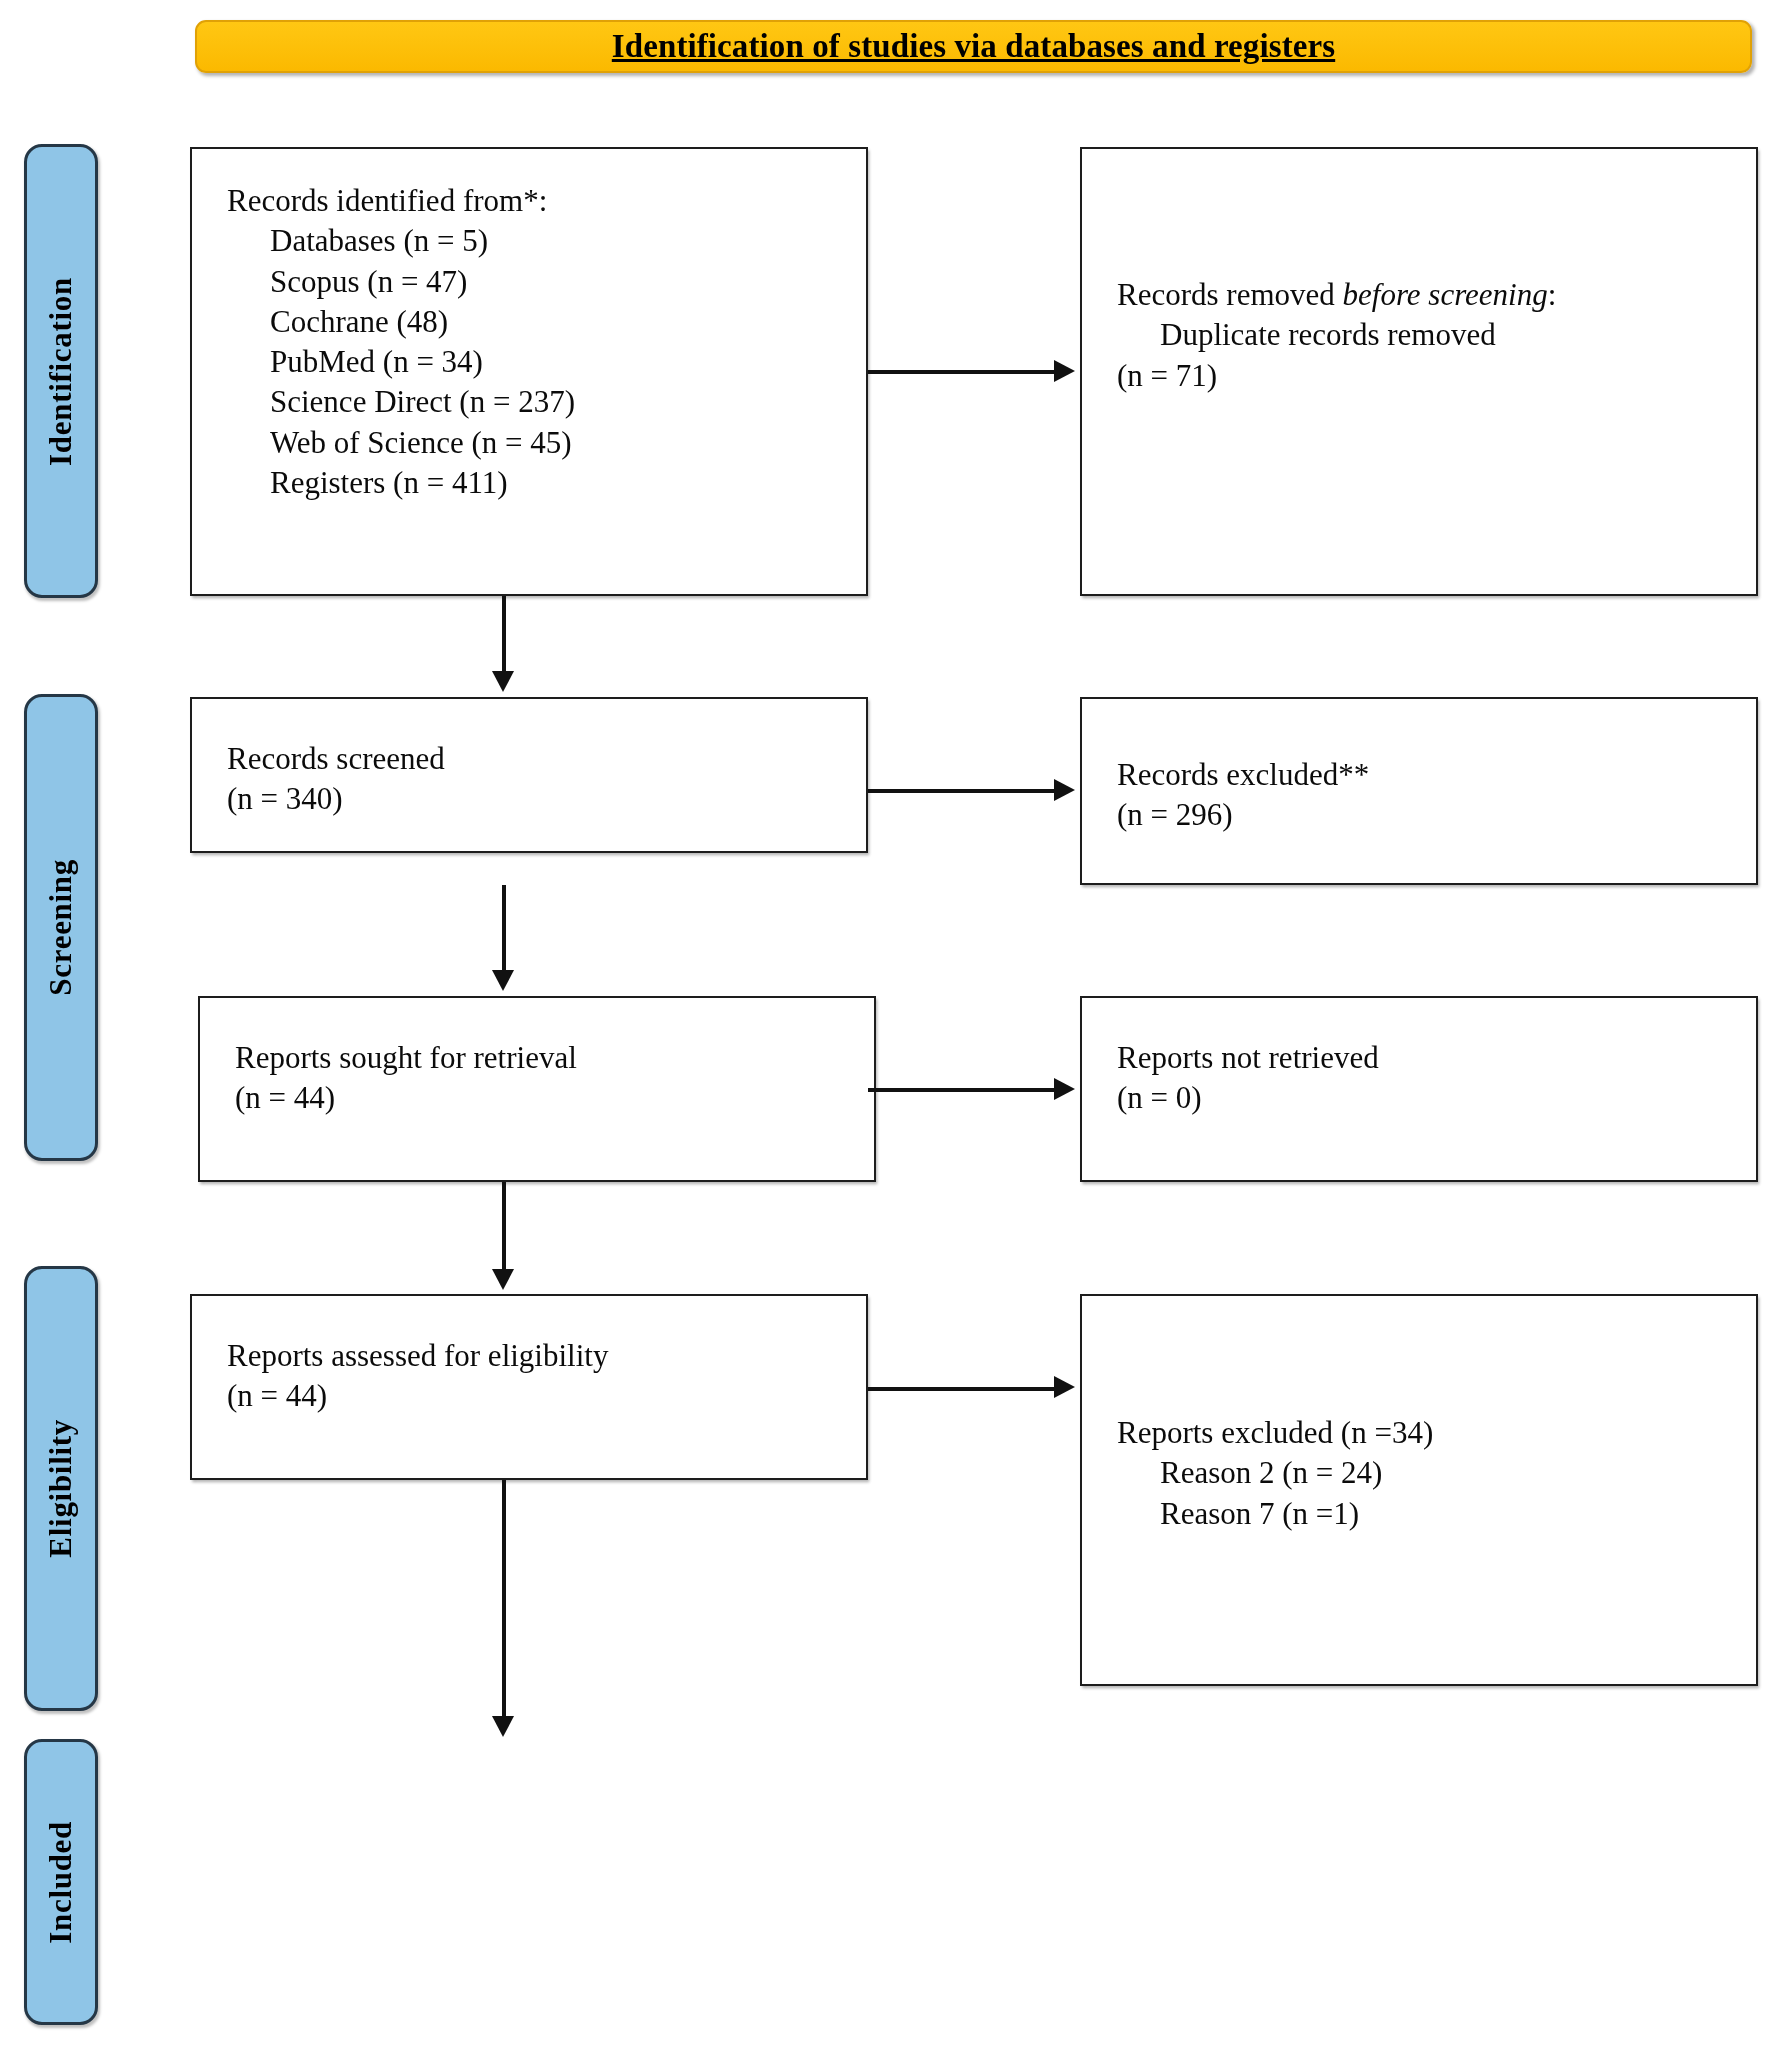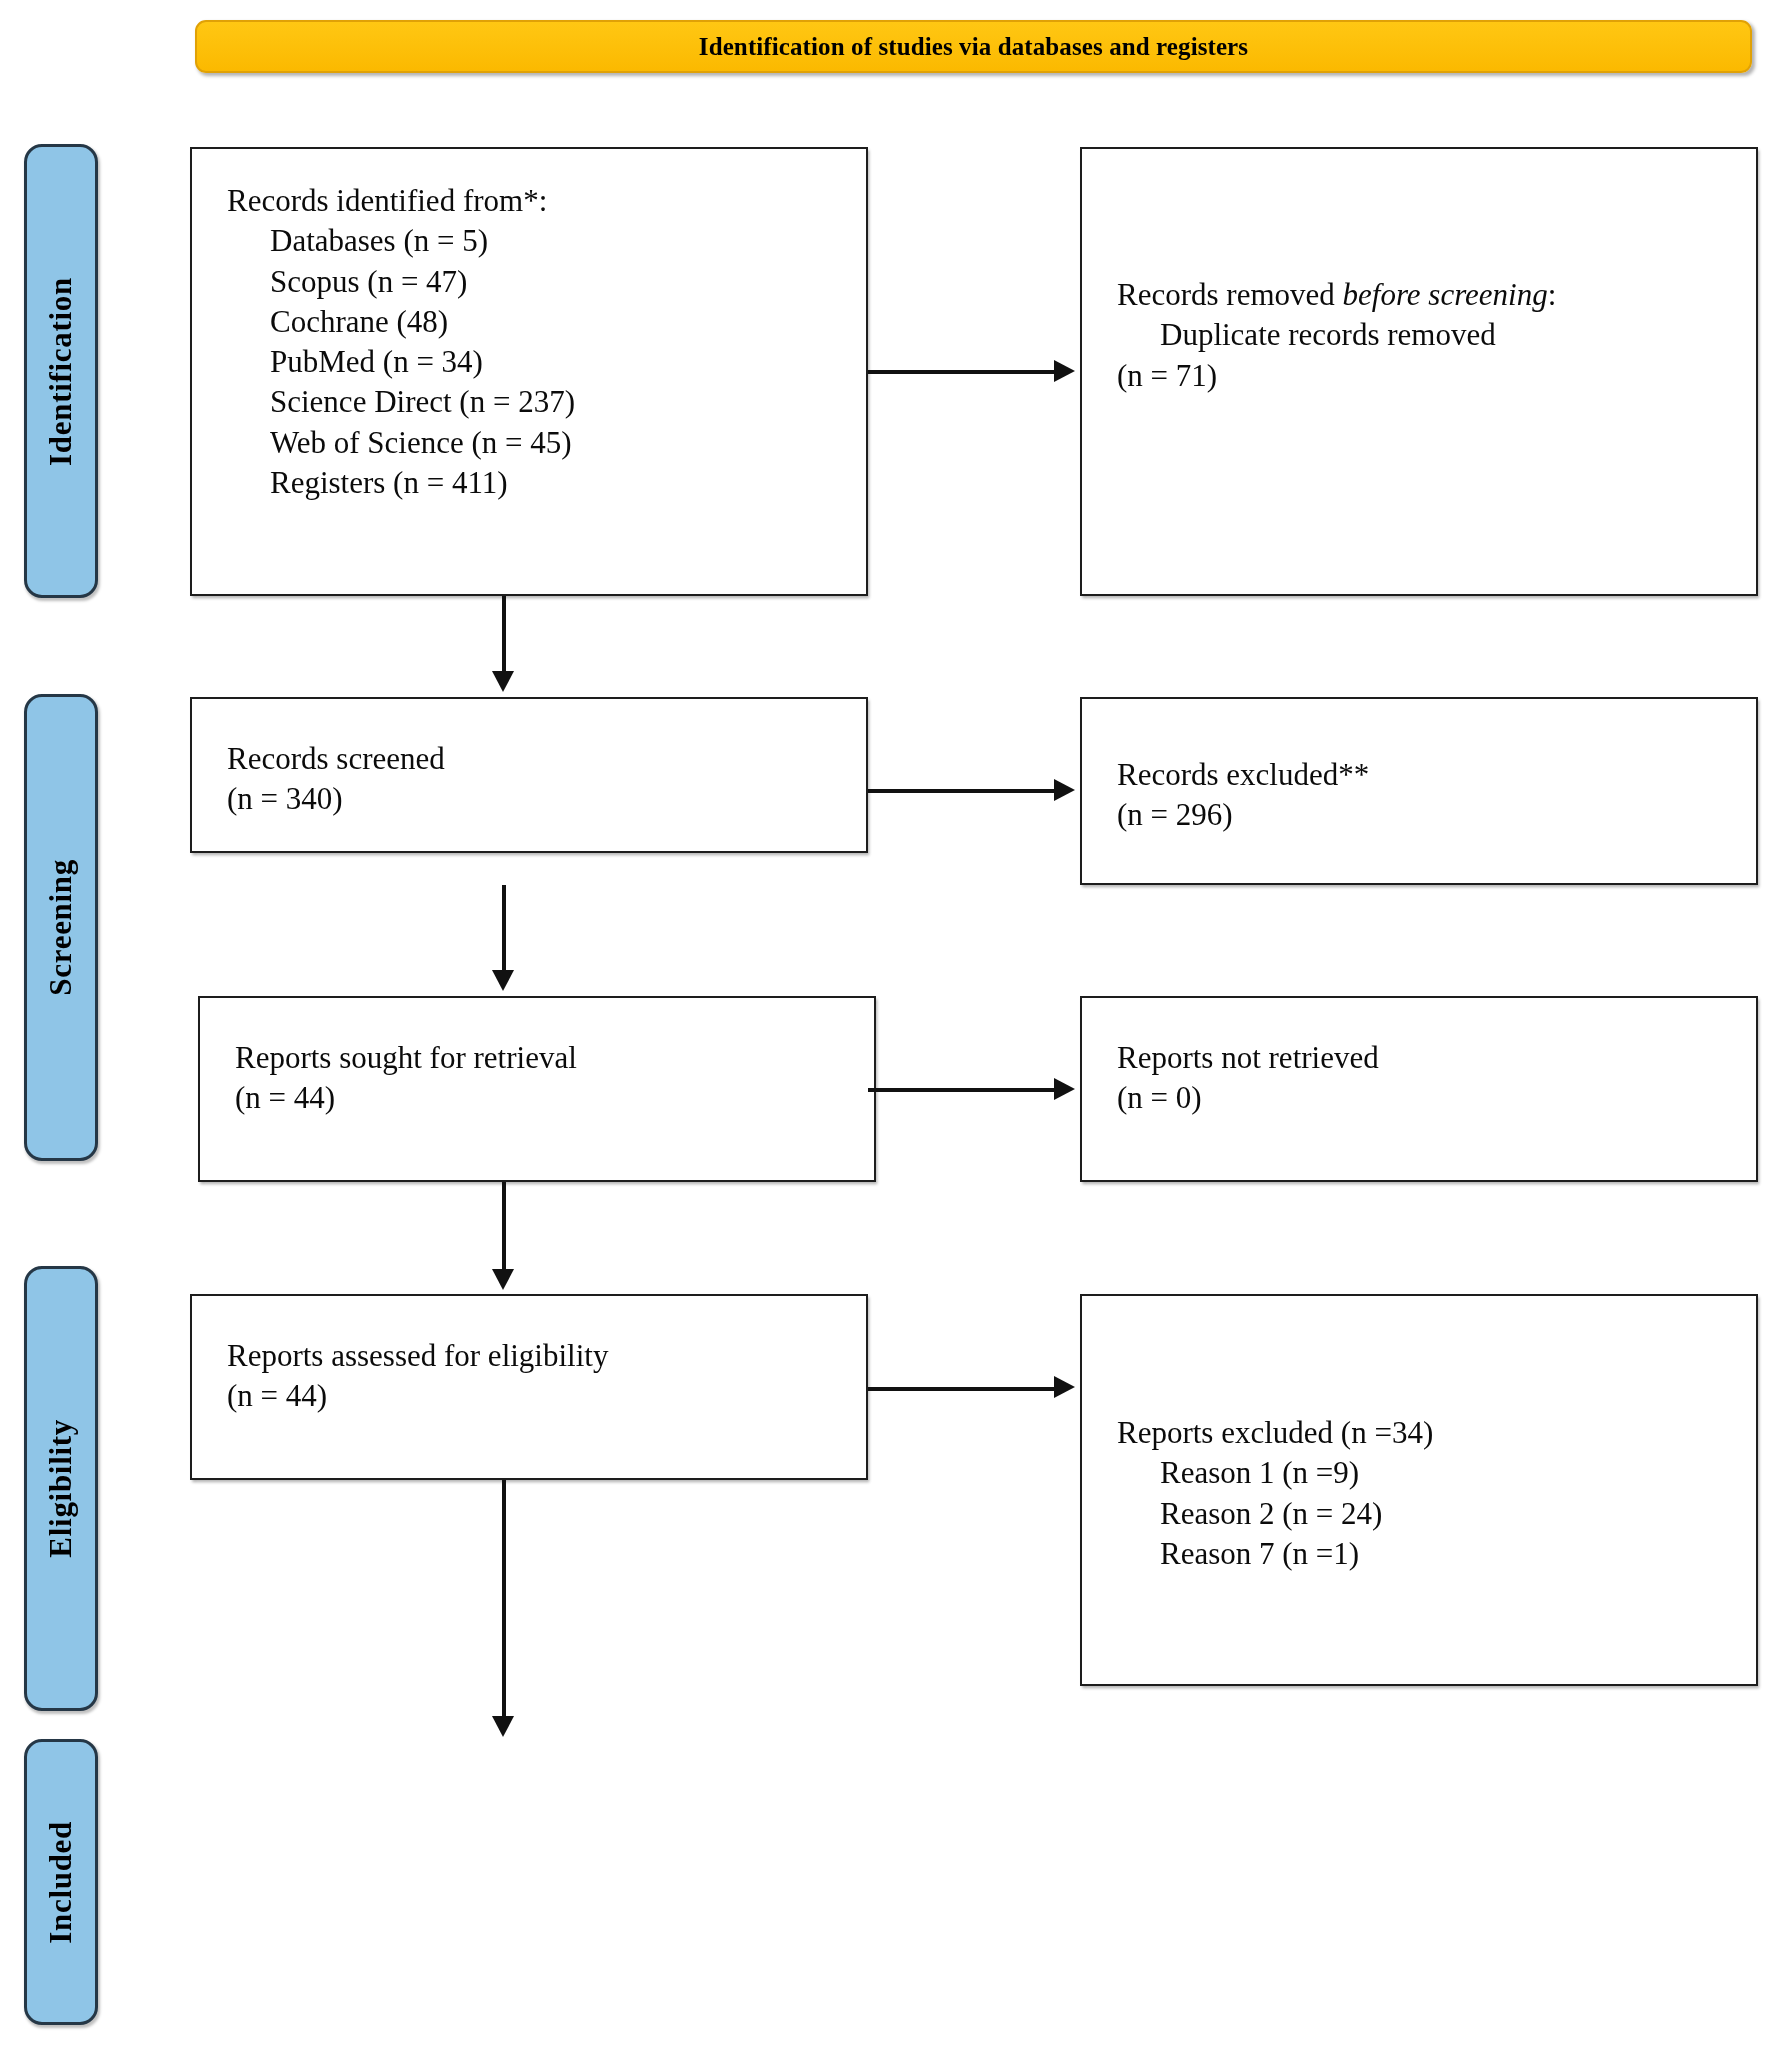--- a/index.html
+++ b/index.html
@@ -28,25 +28,26 @@
     background: linear-gradient(#FFC713, #FBB900);
     border: 2.1px solid #E0A106;
     border-radius: 11px;
     box-shadow: 2.1px 2.8px 3.5px rgba(0,0,0,0.30);
     display: flex;
     align-items: center;
     justify-content: center;
     box-sizing: border-box;
   }
   .banner-title {
-    font-size: 25px;
+    font-size: 33px;
     font-weight: bold;
     color: #000000;
     letter-spacing: 0.1px;
     white-space: nowrap;
+    text-decoration: underline;
   }
 
   
   .phase {
     position: absolute;
     left: 23.6px;
     width: 74px;
     background: #8FC5E7;
     border: 3.5px solid #253746;
     border-radius: 18px;
@@ -233,21 +234,20 @@
   <div class="box" id="box-assessed">
     <div class="box-text" id="t-assessed">
       <span>Reports assessed for eligibility</span><br>
       <span>(n = 44)</span>
     </div>
   </div>
 
   <div class="box" id="box-excluded-rep">
     <div class="box-text" id="t-excluded-rep">
       <span>Reports excluded (n =34)</span><br>
-      <span class="indent">Reason 1 (n =9)</span>
       <span class="indent">Reason 2 (n = 24)</span>
       <span class="indent">Reason 7 (n =1)</span>
     </div>
   </div>
 
 
   <div class="conn vline" id="v1"></div>
   <div class="arrow-down" id="a1"></div>
 
   <div class="conn vline" id="v2"></div>

